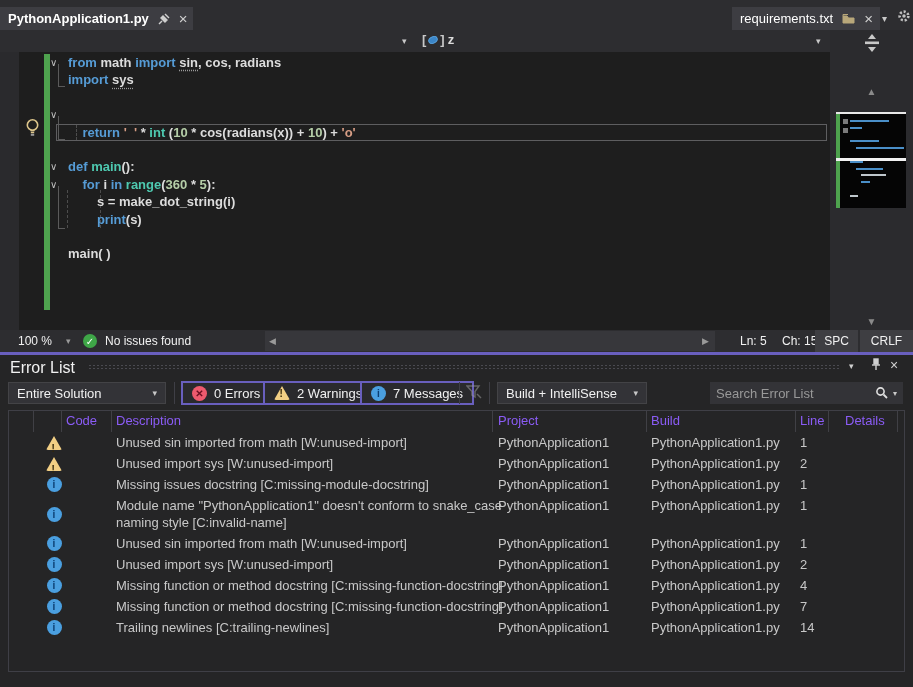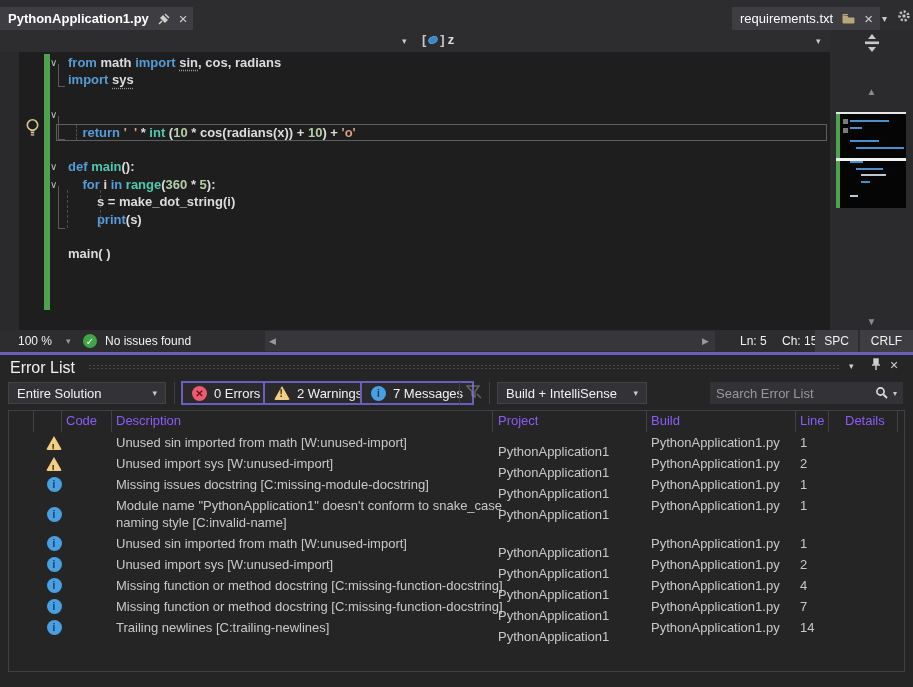--- a/index.html
+++ b/index.html
@@ -78,21 +78,21 @@
 
   #el-table{position:absolute;left:8px;top:55px;width:897px;height:262px;border:1px solid #3f3f46;background:#252526;}
   #el-header{position:absolute;left:0;top:0;width:100%;height:21px;color:#8b5cf6;font-size:13px;}
   #el-header .hc{position:absolute;top:2px;}
   #el-header .hsep{position:absolute;top:0;width:1px;height:21px;background:#404045;}
   #el-rows{position:absolute;left:0;top:21px;width:100%;bottom:0;overflow:hidden;}
   .el-row{position:absolute;left:0;width:100%;color:#c8c8c8;font-size:13px;}
   .el-row .cell{position:absolute;top:0;line-height:21px;white-space:pre;}
   .el-row .c-icon{left:30px;width:30px;display:flex;justify-content:center;align-items:center;height:21px;}
   .el-row .c-desc{left:107px;width:376px;line-height:17px;padding-top:2px;}
-  .el-row .c-proj{left:489px;margin-top:9px;}
+  .el-row .c-proj{left:489px;}
   .el-row .c-file{left:642px;}
   .el-row .c-line{left:791px;}
   .el-row .c-det{left:825px;}
 
   svg{display:block;}
 </style>
 </head>
 <body>
 
 <div id="win">

